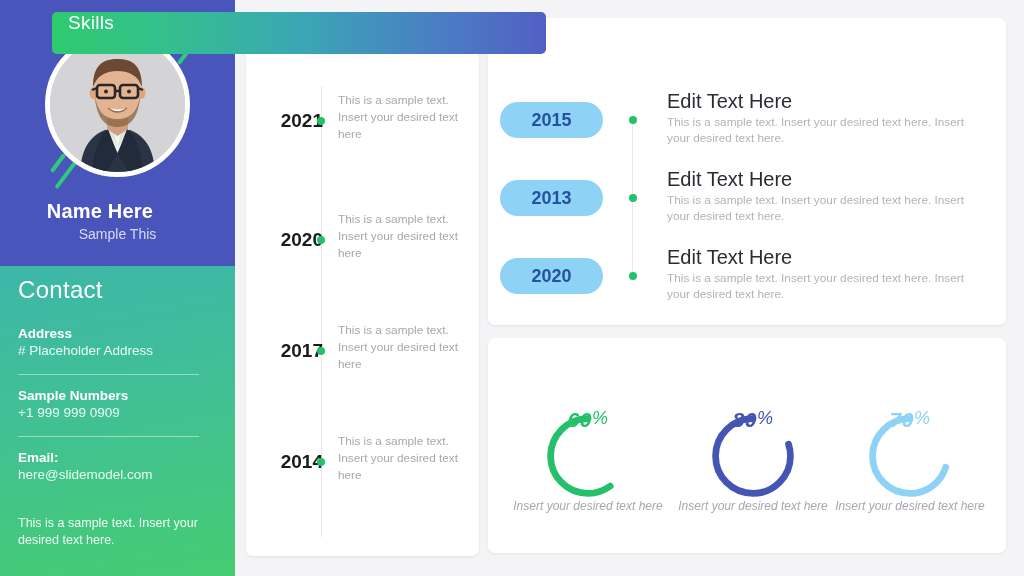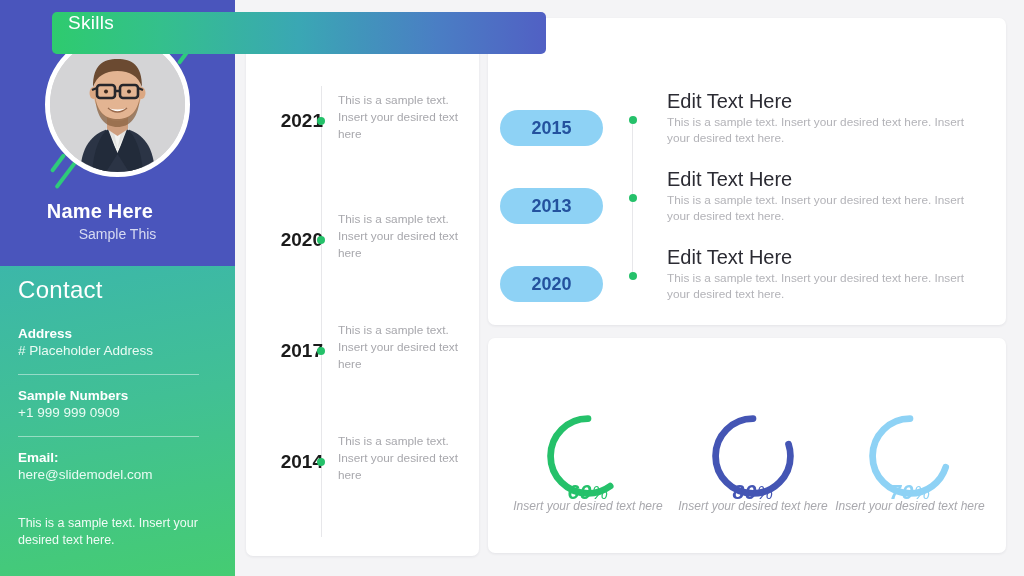--- a/index.html
+++ b/index.html
@@ -68,30 +68,30 @@
   .edu-dot{position:absolute;left:71px;top:27px;width:8px;height:8px;
     border-radius:50%;background:#25c16a;}
   .edu-txt{position:absolute;left:86px;top:2px;width:132px;color:#a8a8ad;
     font-size:11.8px;line-height:17px;margin-left:6px;}
 
   
   .exp-line{position:absolute;left:632px;top:120px;width:1.4px;height:160px;background:#e7e7ea;}
   .exp-row{position:absolute;left:488px;width:518px;}
   .pill{position:absolute;left:12px;width:103px;height:36px;border-radius:18px;
     background:#8ed2f5;display:flex;align-items:center;justify-content:center;
-    color:#24529e;font-size:18px;font-weight:bold;margin-top:8px;}
+    color:#24529e;font-size:18px;font-weight:bold;}
   .exp-dot{position:absolute;left:141px;width:8px;height:8px;border-radius:50%;background:#25c16a;}
   .exp-title{position:absolute;left:179px;top:0;color:#2b2b33;font-size:20px;}
   .exp-txt{position:absolute;left:179px;top:24px;width:320px;color:#b3b3b8;
     font-size:11.8px;line-height:16px;}
 
   
   .gauge{position:absolute;width:96px;height:96px;top:408px;}
   .gauge svg{position:absolute;inset:0;}
-  .gauge .pct{position:absolute;inset:0;display:flex;align-items:flex-end;justify-content:center;
+  .gauge .pct{position:absolute;inset:0;display:flex;align-items:flex-start;justify-content:center;
     font-size:21px;font-weight:bold;font-style:italic;letter-spacing:.5px;}
   .gauge .pct em{font-style:italic;font-weight:normal;font-size:18px;}
   .skl-cap{position:absolute;width:160px;top:498px;text-align:center;
     color:#a8a8ad;font-size:12px;font-style:italic;line-height:16px;}
 </style>
 </head>
 <body>
 
 <div class="slide">
 

